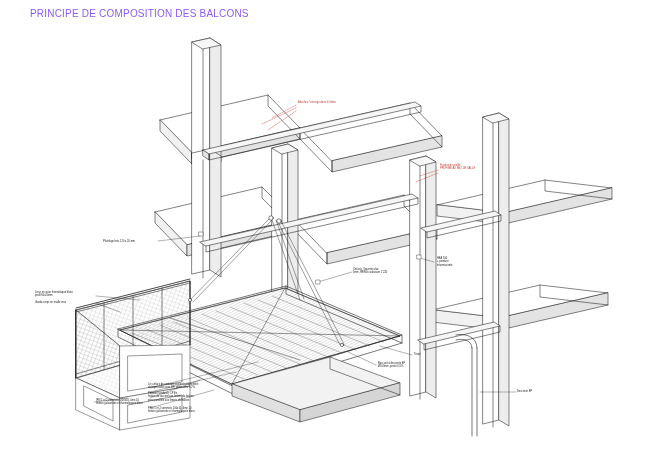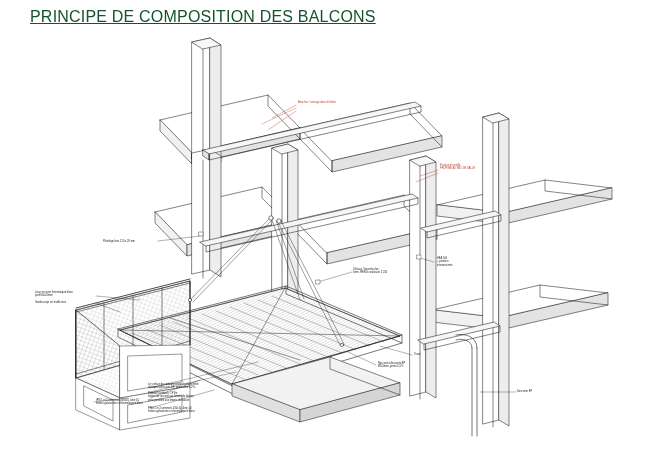--- a/index.html
+++ b/index.html
@@ -12,25 +12,24 @@
     height: 459px;
     position: relative;
     overflow: hidden;
     font-family: "Liberation Sans", sans-serif;
     color: #000000;
   }
   #page-title {
     position: absolute;
     left: 30px;
     top: 8px;
-    font-size: 16px;
+    font-size: 10px;
     letter-spacing: 0.2px;
-    color: #14532d;
+    color: #8b5cf6;
     white-space: nowrap;
-    text-decoration: underline;
   }
   #drawing-area {
     position: absolute;
     left: 0;
     top: 0;
     width: 650px;
     height: 459px;
   }
   svg {
     display: block;

